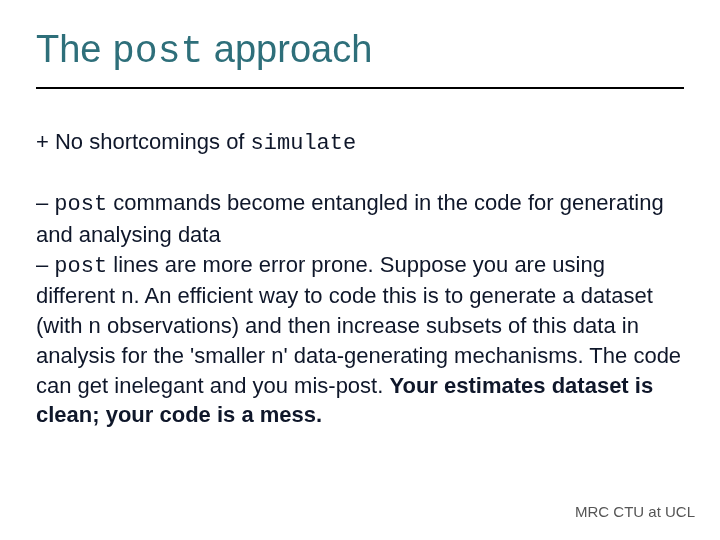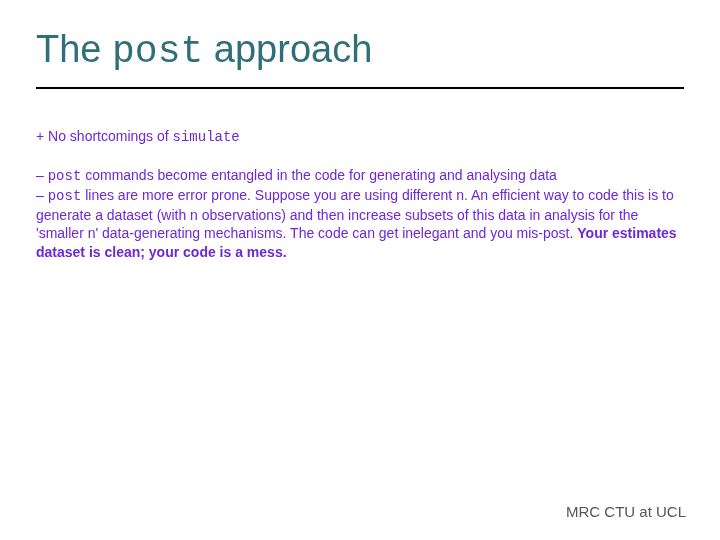--- a/index.html
+++ b/index.html
@@ -27,30 +27,30 @@
   }
   .mono {
     font-family: "Courier New", Courier, monospace;
   }
   .rule {
     border: 0;
     border-top: 2px solid #000;
     margin: 0 0 38px 0;
   }
   .body {
-    font-size: 14px;
+    font-size: 22px;
     line-height: 1.35;
-    color: #6d28d9;
+    color: #0f172a;
   }
   .bold {
     font-weight: bold;
   }
   .footer {
     position: absolute;
-    right: 34px;
+    right: 25px;
     bottom: 20px;
     font-size: 15px;
     color: #555;
   }
 </style>
 </head>
 <body>
 
 <div class="slide">
 

